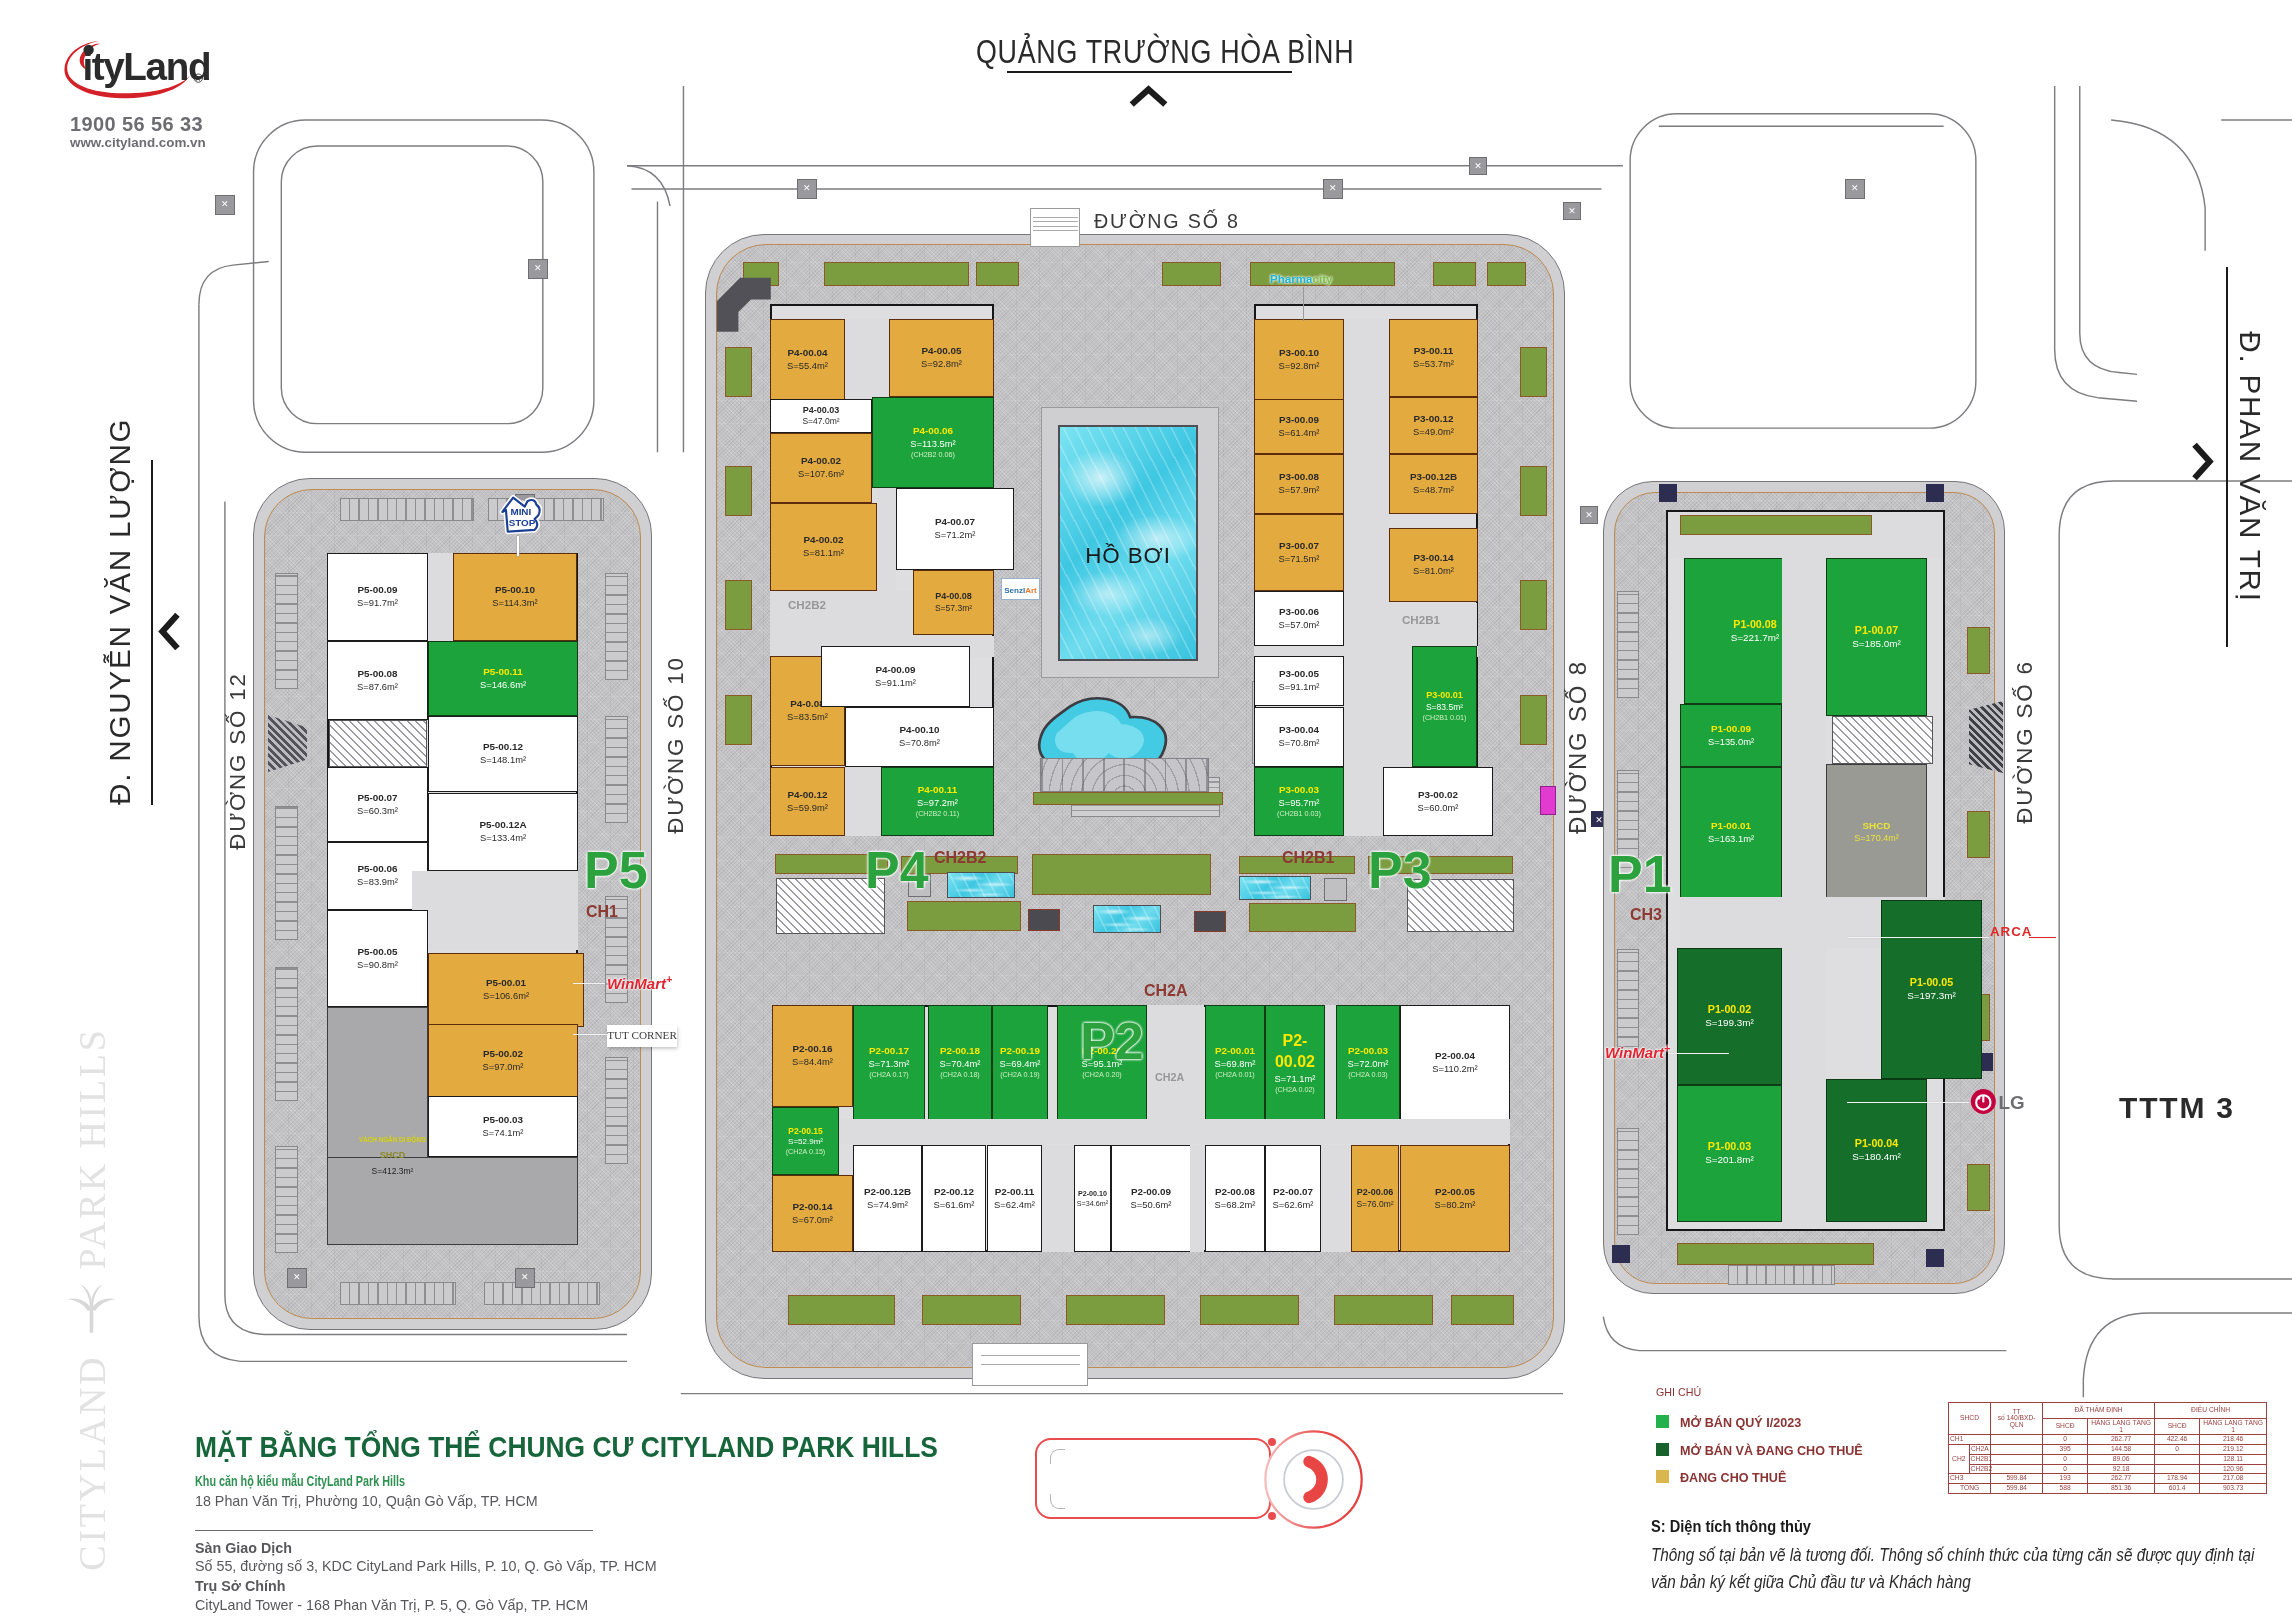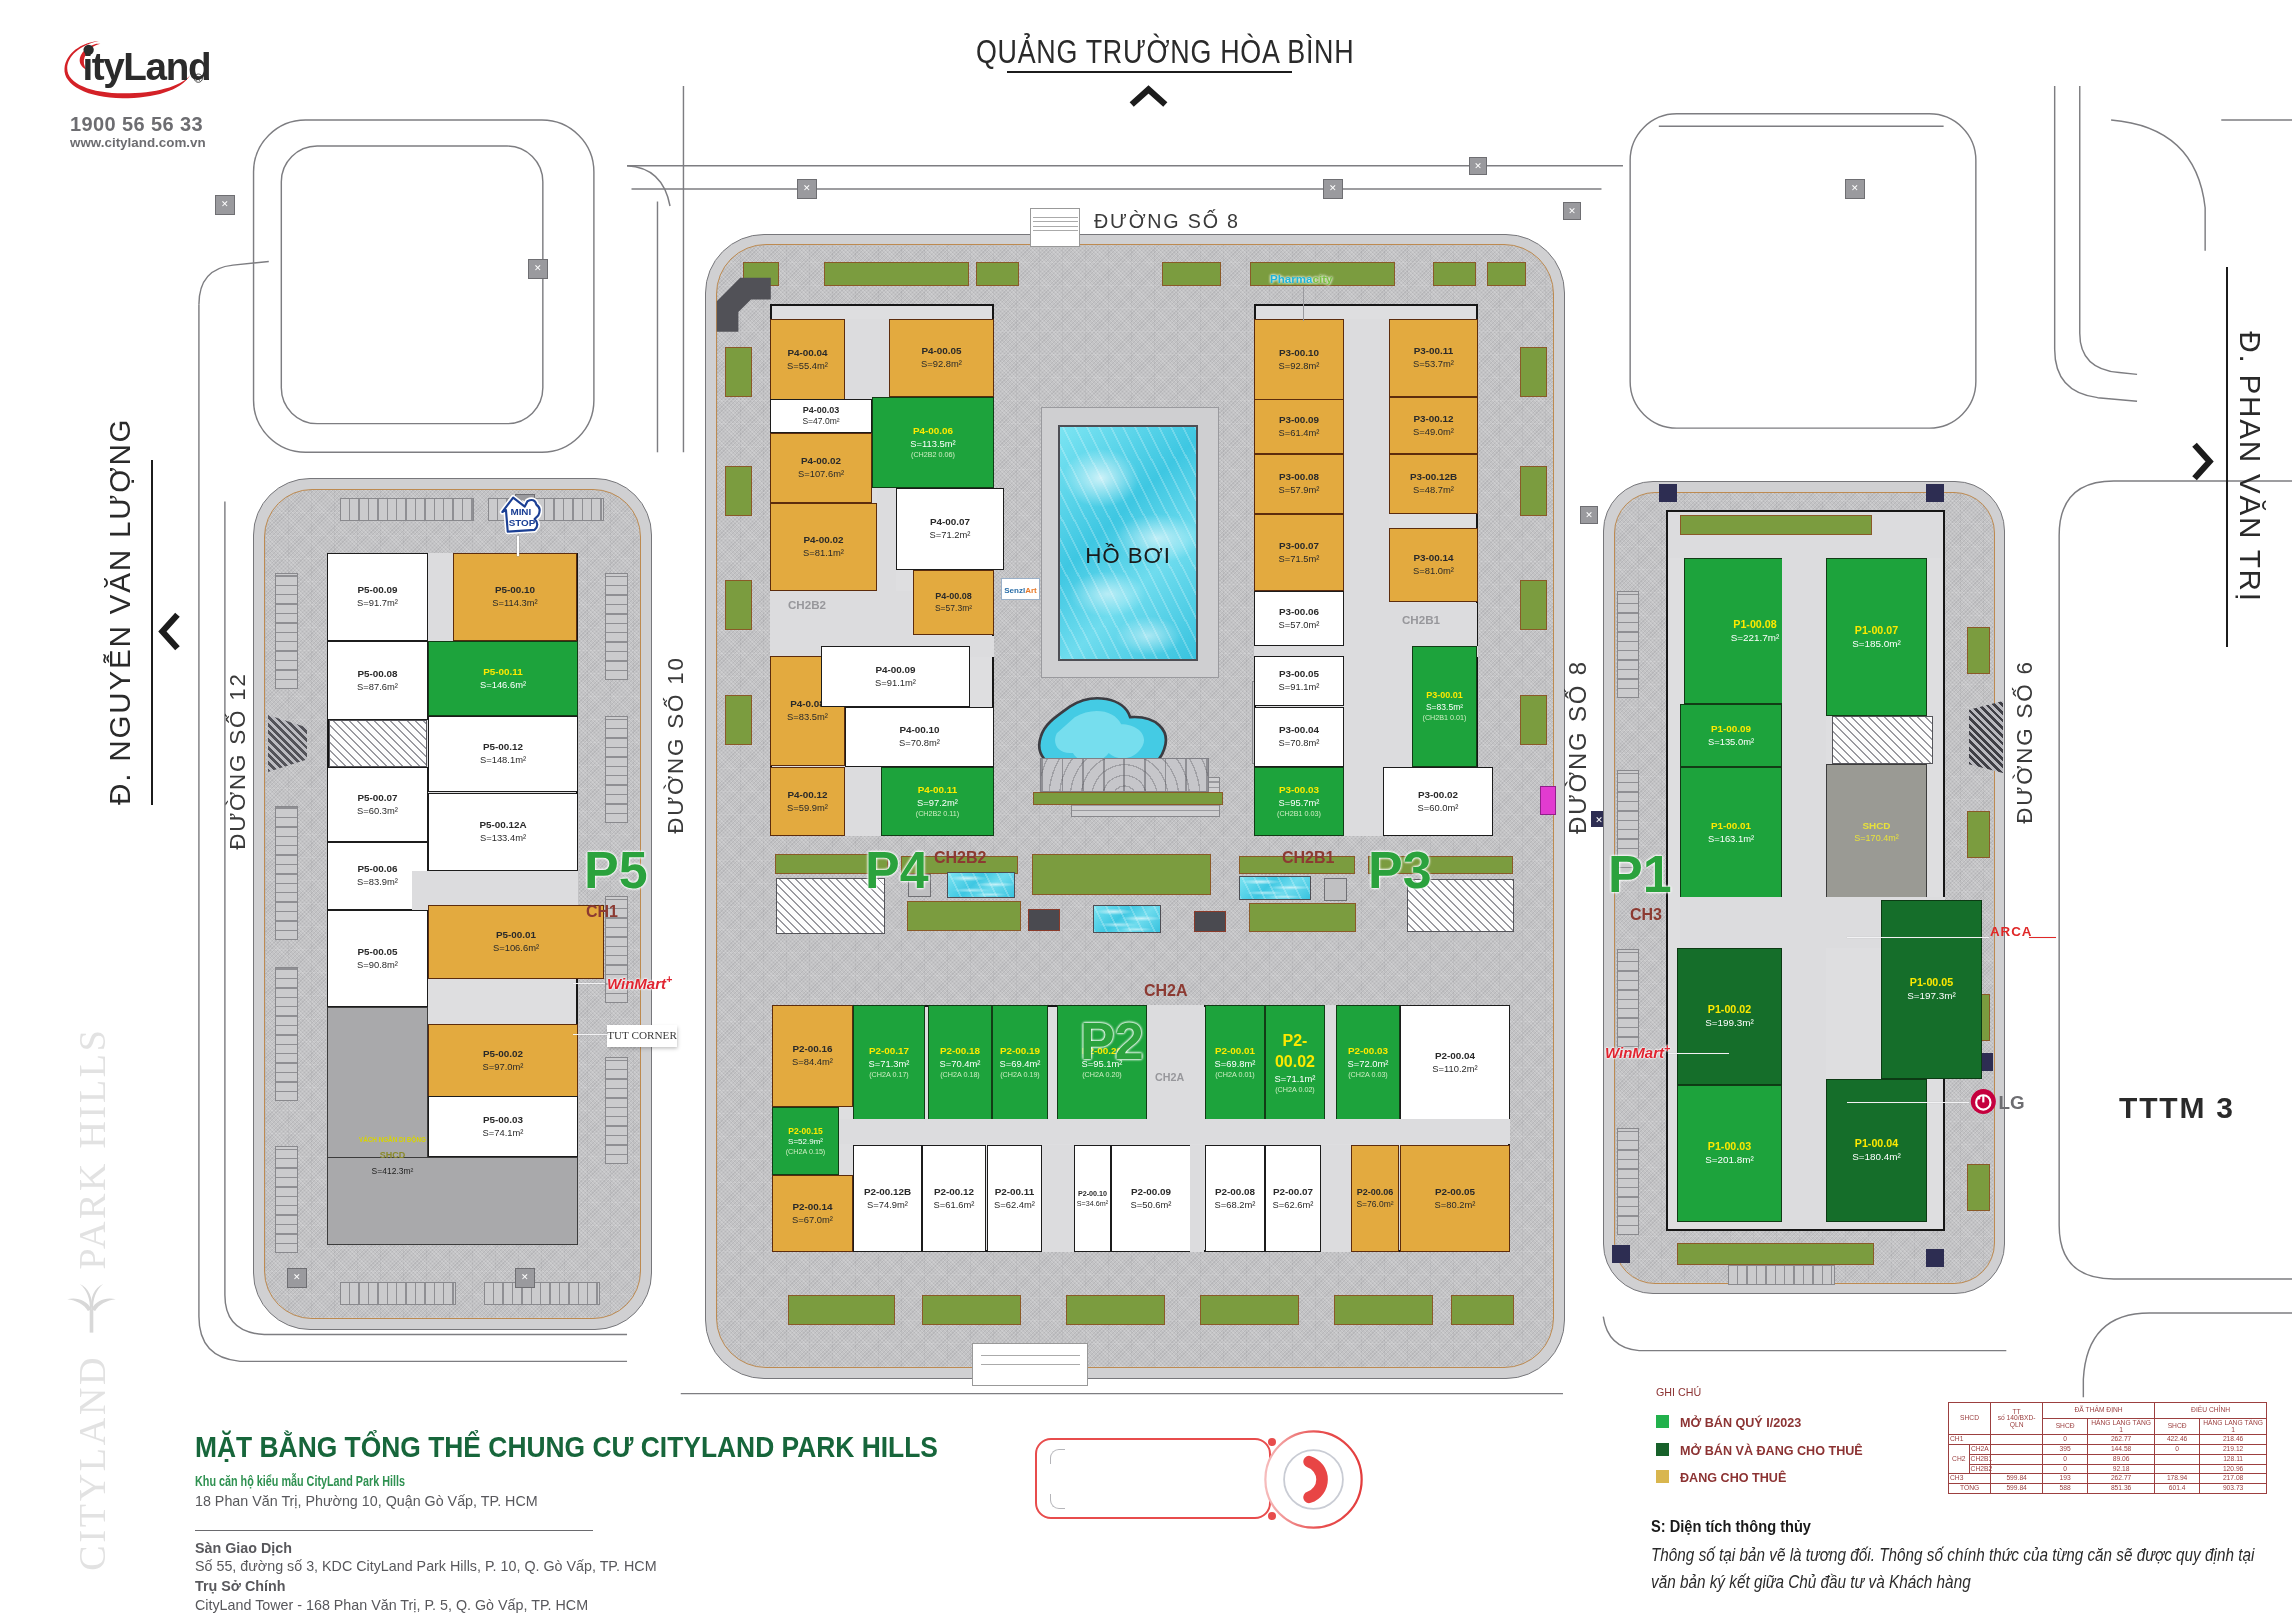--- a/index.html
+++ b/index.html
@@ -230,21 +230,21 @@
 <div class="u uw" style="left:327px;top:842px;width:101px;height:68px">
       <div class="n" style="font-size:9.9px">P5-00.06</div>
       <div class="s" style="font-size:9.4px">S=83.9m²</div>
     </div>
 <div class="cor" style="left:428px;top:871px;width:150px;height:79px;"></div>
 <div class="cor" style="left:412px;top:871px;width:16px;height:136px;"></div>
 <div class="u uw" style="left:327px;top:910px;width:101px;height:97px">
       <div class="n" style="font-size:9.9px">P5-00.05</div>
       <div class="s" style="font-size:9.4px">S=90.8m²</div>
     </div>
-<div class="u uo" style="left:428px;top:905px;width:176px;height:74px">
+<div class="u uo" style="left:428px;top:953px;width:156px;height:74px">
       <div class="n" style="font-size:9.9px">P5-00.01</div>
       <div class="s" style="font-size:9.4px">S=106.6m²</div>
     </div>
 <div class="u uo" style="left:428px;top:1024px;width:150px;height:73px">
       <div class="n" style="font-size:9.9px">P5-00.02</div>
       <div class="s" style="font-size:9.4px">S=97.0m²</div>
     </div>
 <div class="u uw" style="left:428px;top:1096px;width:150px;height:61px">
       <div class="n" style="font-size:9.9px">P5-00.03</div>
       <div class="s" style="font-size:9.4px">S=74.1m²</div>
@@ -274,21 +274,21 @@
       <div class="c">(CH2B2 0.06)</div>
     </div>
 <div class="u uo" style="left:770px;top:433px;width:102px;height:70px">
       <div class="n" style="font-size:9.9px">P4-00.02</div>
       <div class="s" style="font-size:9.4px">S=107.6m²</div>
     </div>
 <div class="u uo" style="left:770px;top:503px;width:107px;height:88px">
       <div class="n" style="font-size:9.9px">P4-00.02</div>
       <div class="s" style="font-size:9.4px">S=81.1m²</div>
     </div>
-<div class="u uw" style="left:896px;top:488px;width:108px;height:82px">
+<div class="u uw" style="left:896px;top:488px;width:118px;height:82px">
       <div class="n" style="font-size:9.9px">P4-00.07</div>
       <div class="s" style="font-size:9.4px">S=71.2m²</div>
     </div>
 <div class="cor" style="left:877px;top:488px;width:19px;height:103px;"></div>
 <div class="u uo" style="left:913px;top:570px;width:81px;height:65px">
       <div class="n" style="font-size:9px">P4-00.08</div>
       <div class="s" style="font-size:8.5px">S=57.3m²</div>
     </div>
 <div class="cor" style="left:770px;top:591px;width:142px;height:45px;"></div>
 <div class="abs" style="left:788px;top:598px;font-size:11.6px;font-weight:bold;color:#97979b">CH2B2</div>

